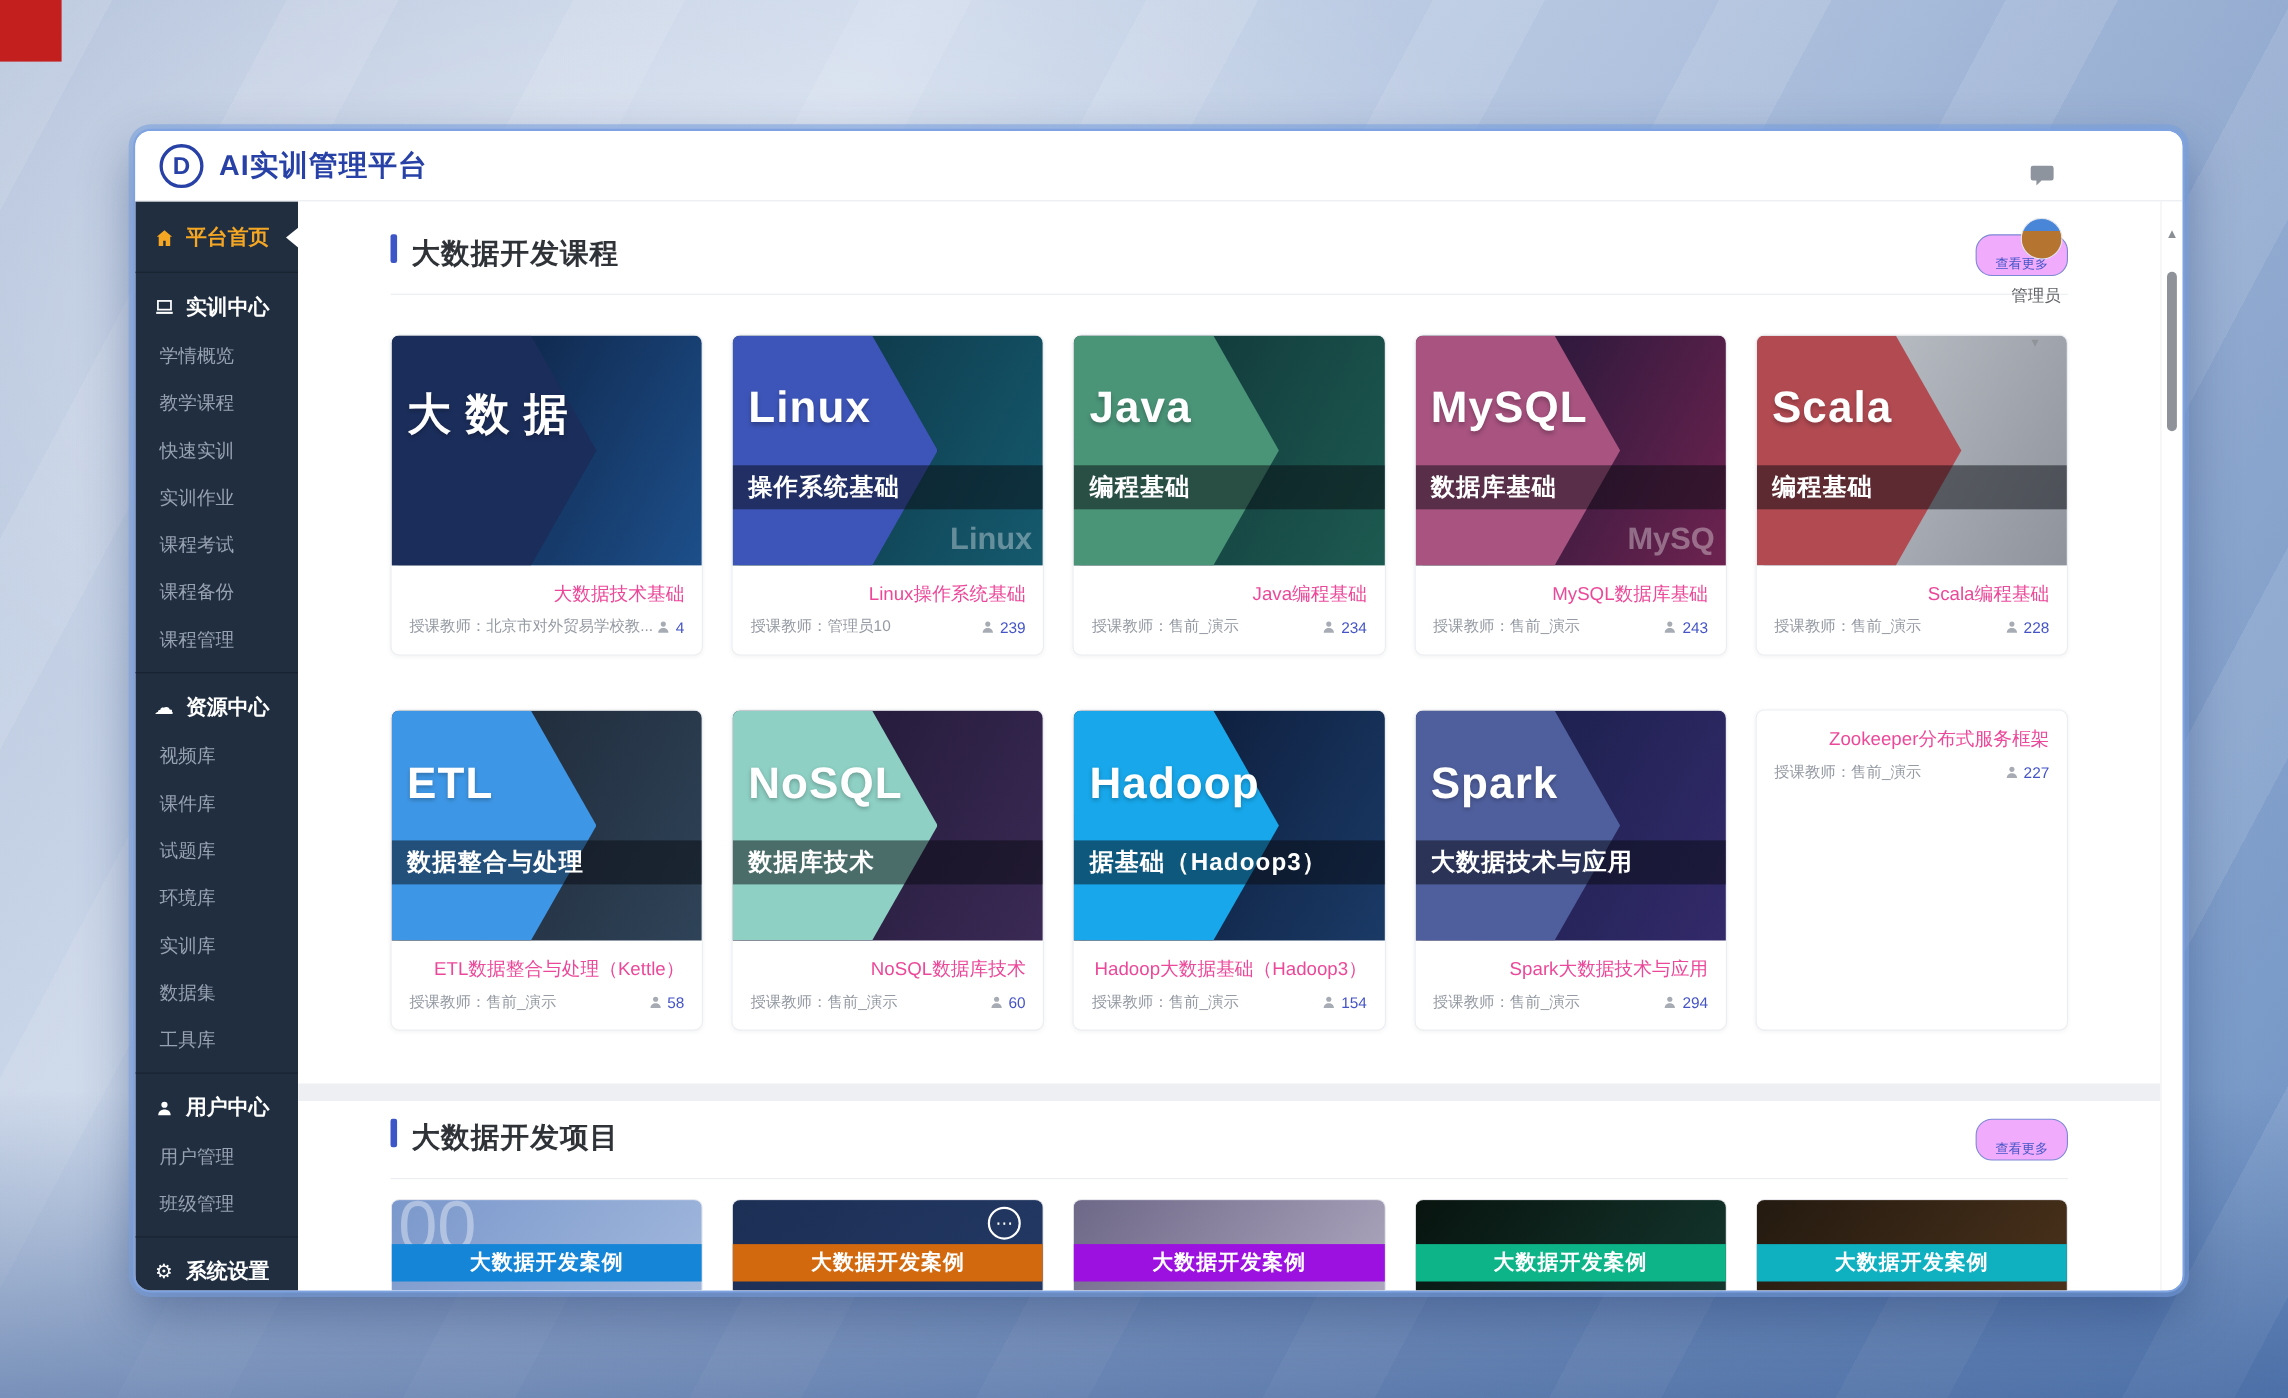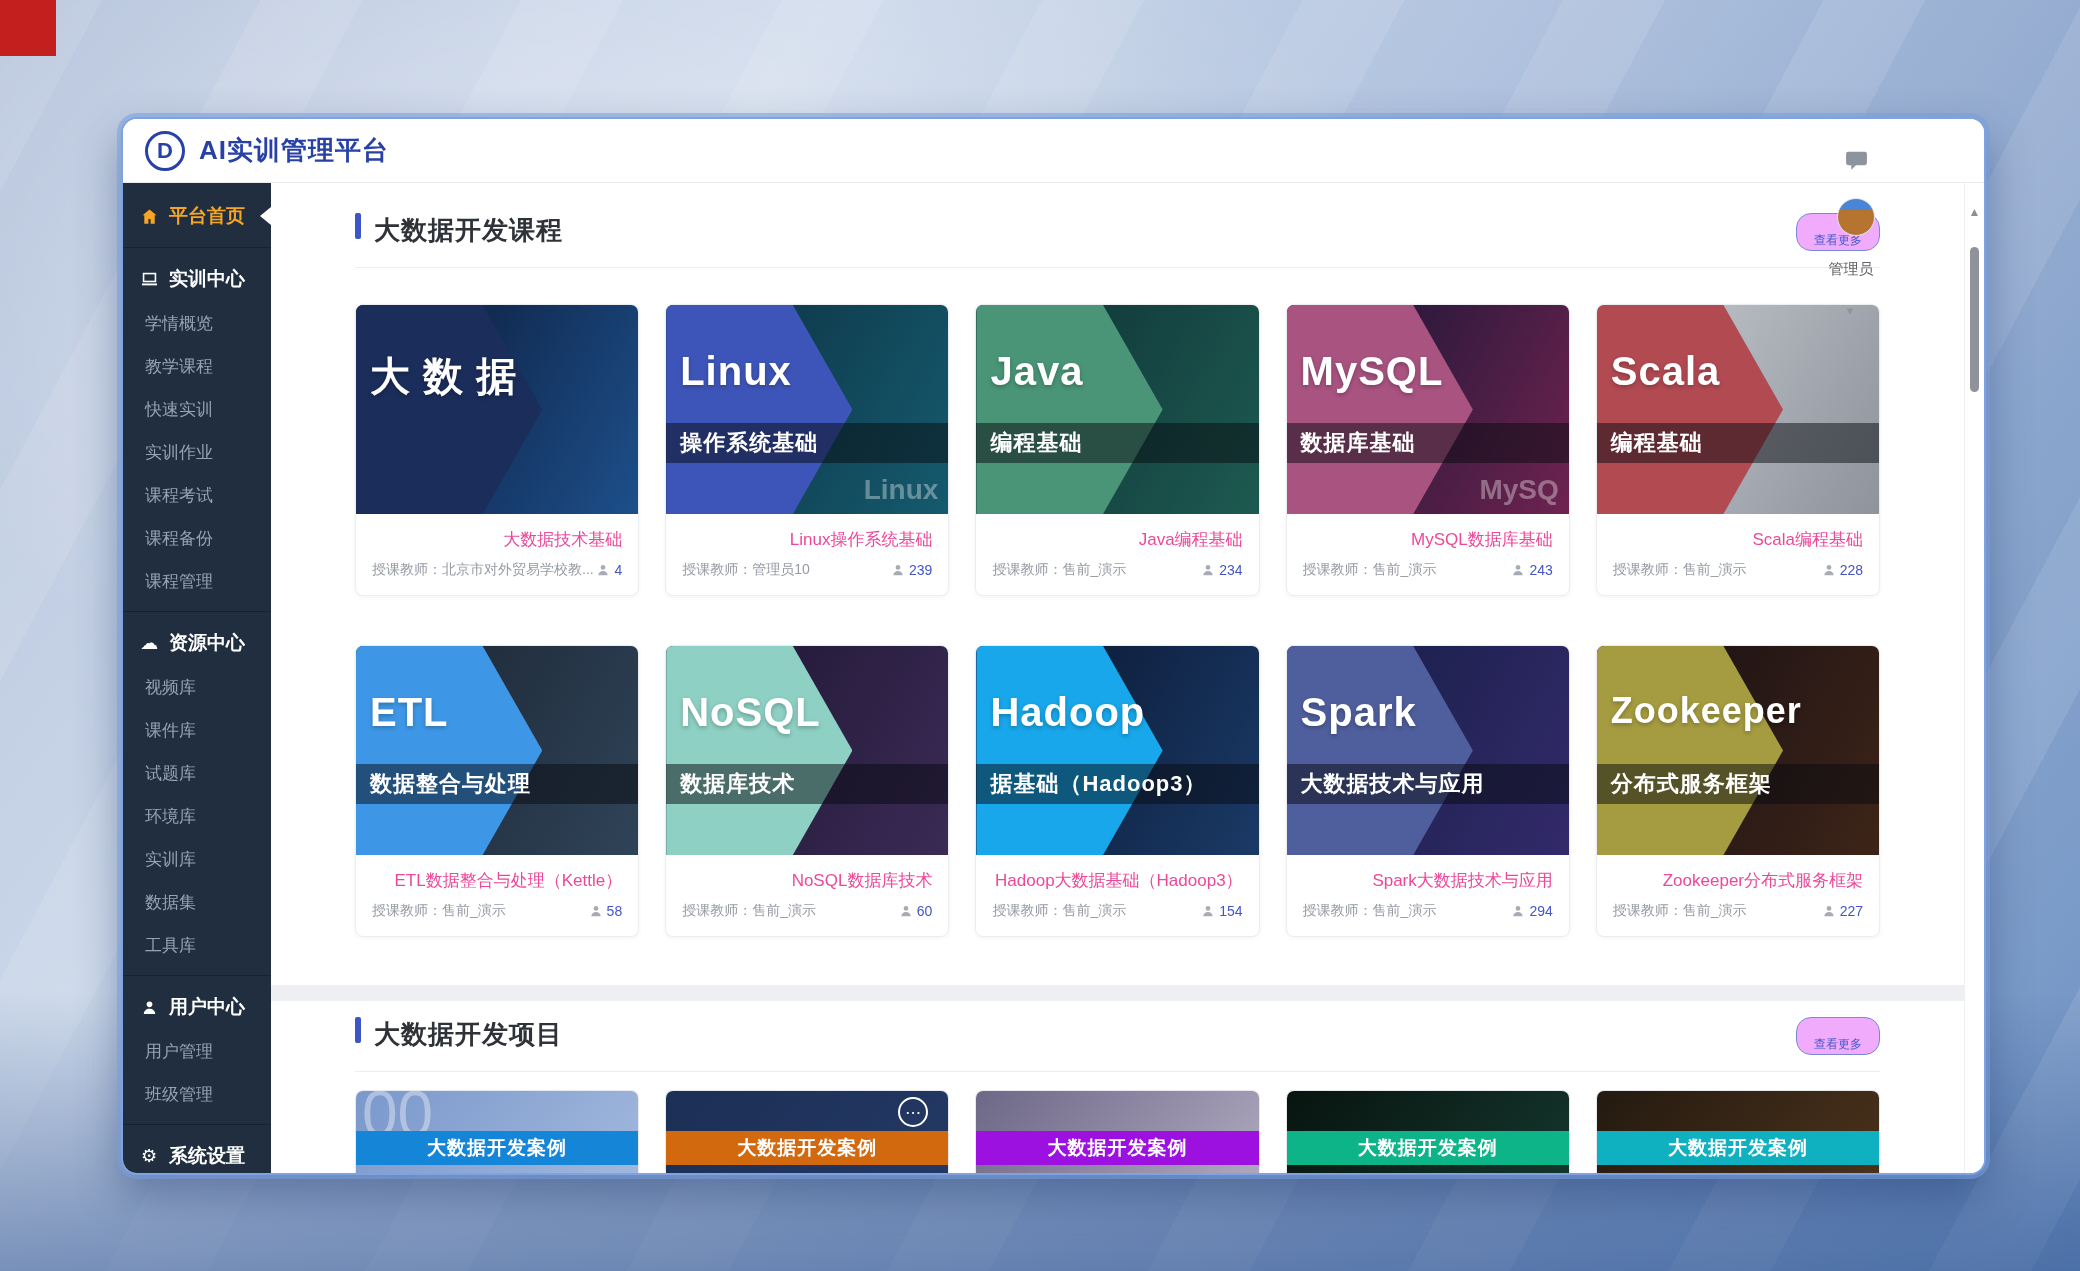--- a/index.html
+++ b/index.html
@@ -450,27 +450,20 @@
                   <svg class="person-svg" width="14" height="14" viewBox="0 0 24 24">
                       <circle cx="12" cy="7.5" r="4"></circle>
                       <path d="M4 21c0-4.5 3.6-7.3 8-7.3s8 2.8 8 7.3z"></path>
                     </svg>
                   <span>294</span>
                 </span>
               </div>
             </div>
 
             <div class="card">
-              <div class="thumb" style="--bg1: #150e14; --bg2: #3d2418; --arrow: #a59b40;">
-                <div class="arrow"></div>
-                <div class="big" style="font-size:36px;">Zookeeper</div>
-                <div class="band">
-                    <span>分布式服务框架</span>
-                  </div>
-              </div>
               <div class="card-title">Zookeeper分布式服务框架</div>
               <div class="card-meta">
                 <span class="teacher">授课教师：售前_演示</span>
                 <span class="count">
                   <svg class="person-svg" width="14" height="14" viewBox="0 0 24 24">
                       <circle cx="12" cy="7.5" r="4"></circle>
                       <path d="M4 21c0-4.5 3.6-7.3 8-7.3s8 2.8 8 7.3z"></path>
                     </svg>
                   <span>227</span>
                 </span>

